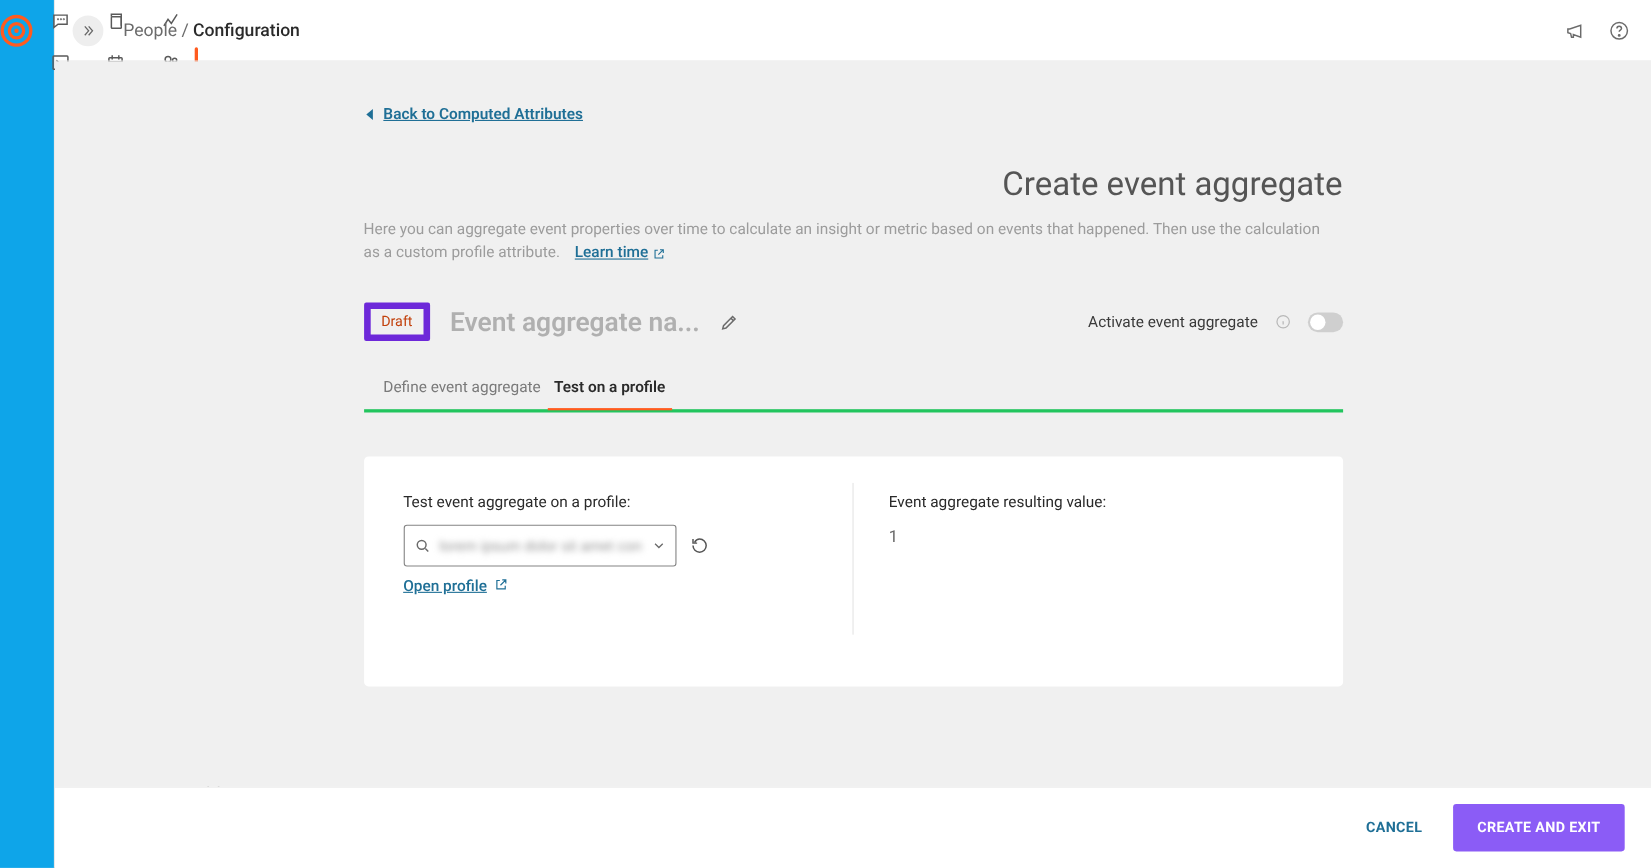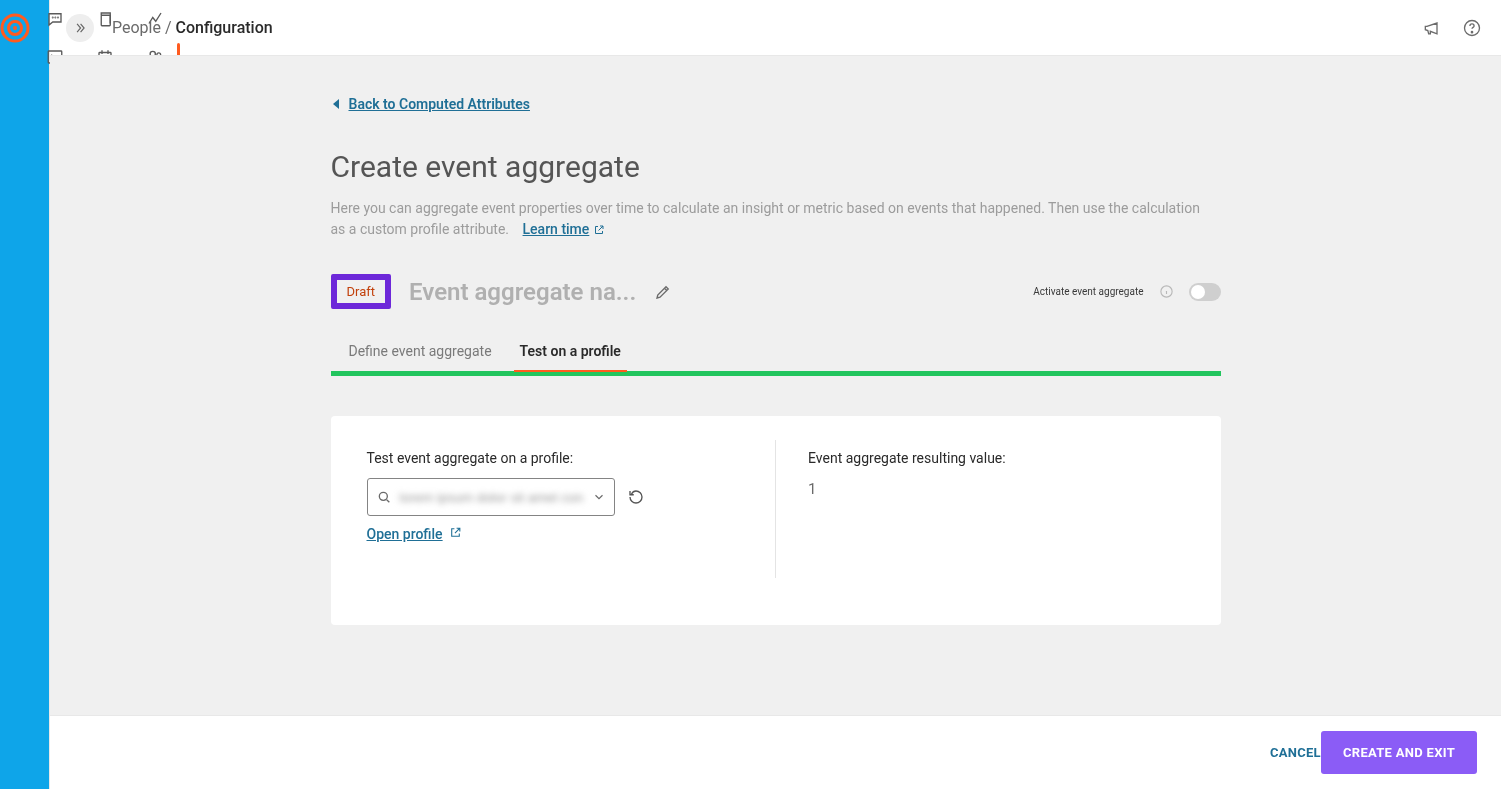--- a/index.html
+++ b/index.html
@@ -153,20 +153,21 @@
     text-decoration: underline;
     cursor: pointer;
     gap: 8px;
   }
   .back-link svg { flex-shrink: 0; }
   h1.page-title {
     font-size: 30px;
     font-weight: 400;
     color: #555;
     margin-top: 36px;
+    text-align: right;
   }
   .page-desc {
     color: #9c9c9c;
     font-size: 14px;
     line-height: 1.5;
     margin-top: 14px;
     max-width: 880px;
   }
   .learn-more {
     color: #1f6f96;
@@ -204,21 +205,21 @@
   .edit-name-btn {
     cursor: pointer;
     color: #6b6b6b;
   }
   .title-row .grow { flex: 1; }
   .activate-wrap {
     display: flex;
     align-items: center;
     gap: 15px;
     color: #3a3a3a;
-    font-size: 10px;
+    font-size: 14px;
   }
   .info-ic { color: #b8b8b8; display: inline-flex; }
   .toggle {
     width: 32px; height: 18px;
     background: #cfcfcf;
     border-radius: 9px;
     position: relative;
     cursor: pointer;
   }
   .toggle::after {
@@ -226,23 +227,23 @@
     position: absolute;
     width: 14px; height: 14px;
     background: #fff;
     border-radius: 50%;
     top: 2px; left: 2px;
   }
 
   
   .tabs {
     margin-top: 24px;
-    border-bottom: 5px solid #22c55e;
-    display: flex;
-    gap: 28px;
+    border-bottom: 3px solid #22c55e;
+    display: flex;
+    gap: 12px;
     padding-left: 18px;
   }
   .tab {
     padding: 10px 0 12px;
     font-size: 14px;
     cursor: pointer;
     color: #7a7a7a;
     position: relative;
   }
   .tab.active {
@@ -330,20 +331,21 @@
   .footer {
     position: absolute;
     left: 50px; right: 0; bottom: 0;
     height: 74px;
     background: #fff;
     border-top: 1px solid #e8e8e8;
     display: flex;
     align-items: center;
     justify-content: flex-end;
     padding: 0 24px;
+    gap: 28px;
   }
   .cancel-btn {
     color: #1f6f96;
     font-weight: 700;
     font-size: 13px;
     letter-spacing: 0.3px;
     cursor: pointer;
   }
   .create-btn {
     background: #8b5cf6;

